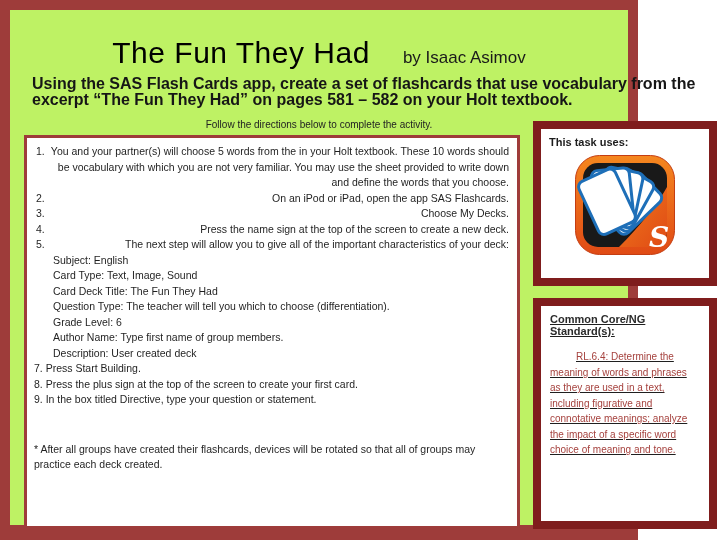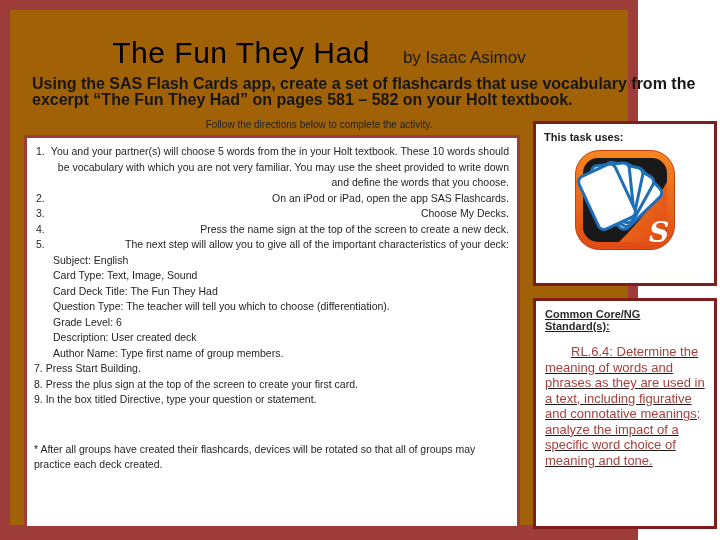--- a/index.html
+++ b/index.html
@@ -11,21 +11,21 @@
     position: relative;
     overflow: hidden;
   }
   .slide-frame {
     position: absolute;
     left: 0; top: 0;
     width: 638px; height: 540px;
     border-style: solid;
     border-color: #9e3c3a;
     border-width: 10px 10px 15px 10px;
-    background: #a16207;
+    background: #bef264;
   }
   .title-row {
     position: absolute;
     left: 0; right: 0; top: 26px;
     display: flex;
     justify-content: center;
     align-items: baseline;
     gap: 33px;
   }
   .slide-title {
@@ -68,42 +68,42 @@
   .num-item { display: flex; }
   .num-item .num { width: 17px; flex: 0 0 17px; padding-left: 3px; }
   .num-item .txt { flex: 1; text-align: right; }
   .deck-field { padding-left: 20px; }
   .plain-line { padding-left: 1px; }
   .note-line { padding-left: 1px; margin-top: 34px; }
   .side-box {
     position: absolute;
     left: 523px;
     width: 184px;
-    border: 3px solid #7f1d1d;
+    border: 8px solid #7f1d1d;
     background: #ffffff;
   }
   .task-box { top: 111px; height: 165px; padding: 7px 8px; }
   .task-label {
     font-size: 11px;
     font-weight: 600;
     color: #1c1c1c;
   }
   .icon-wrap {
     margin: 7px auto 0 auto;
     width: 100px; height: 100px;
   }
   .standards-box { top: 288px; height: 231px; padding: 7px 9px; text-decoration: underline; }
   .standards-label {
     font-size: 11px;
     font-weight: 600;
     color: #2b2b2b;
   }
   .standards-text {
     margin-top: 12px;
-    font-size: 13px;
+    font-size: 10px;
     line-height: 15.5px;
     color: #a5413d;
     font-weight: 500;
     text-indent: 26px;
   }
 </style>
 </head>
 <body>
 
 <div class="slide-frame">
@@ -137,22 +137,22 @@
     <div class="num-item">
       <span class="num">5.</span>
       <span class="txt">The next step will allow you to give all of the important characteristics of your deck:</span>
     </div>
 
     <div class="deck-field">Subject:  English</div>
     <div class="deck-field">Card Type:  Text, Image, Sound</div>
     <div class="deck-field">Card Deck Title:  The Fun They Had</div>
     <div class="deck-field">Question Type:  The teacher will tell you which to choose (differentiation).</div>
     <div class="deck-field">Grade Level: 6</div>
+    <div class="deck-field">Author Name: Type first name of group members.</div>
     <div class="deck-field">Description: User created deck</div>
-    <div class="deck-field">Author Name: Type first name of group members.</div>
 
     <div class="plain-line">7. Press Start Building.</div>
     <div class="plain-line">8. Press the plus sign at the top of the screen to create your first card.</div>
     <div class="plain-line">9.  In the box titled Directive, type your question or statement.</div>
 
     <div class="note-line">*  After all groups have created their flashcards, devices will be rotated so that all of groups may practice each deck created.</div>
   </div>
 
   <div class="side-box task-box">
     <div class="task-label">This task uses:</div>

